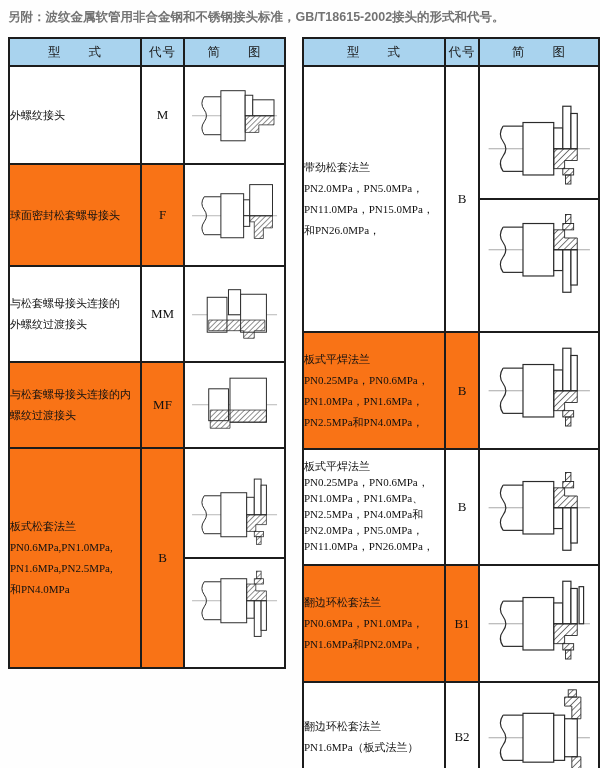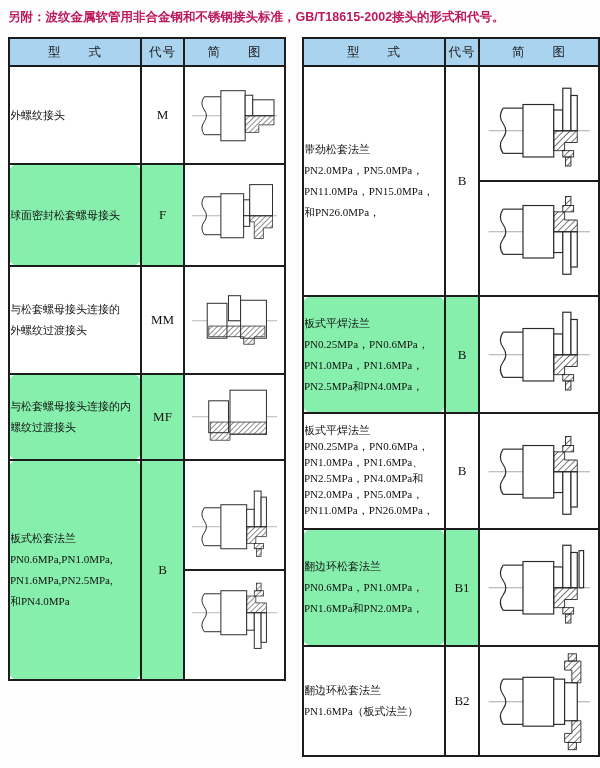--- a/index.html
+++ b/index.html
@@ -4,38 +4,38 @@
 <style>
   html,body{margin:0;padding:0;}
   body{
     width:600px;height:768px;background:#fefefe;
     font-family:"Liberation Serif","DejaVu Serif",serif;
     color:#111;overflow:hidden;
   }
   .title{
     font-family:"Liberation Sans","DejaVu Sans",sans-serif;
     font-weight:bold;font-size:12.5px;line-height:1.3;
-    padding:9px 8px 12px 8px;color:#be185d;
+    padding:9px 8px 12px 8px;color:#737373;
   }
   .tables{display:flex;gap:16px;padding:0 8px;align-items:flex-start;}
   table.t{border-collapse:collapse;table-layout:fixed;background:#fff;}
   table.t td{
     border:2px solid #1c1c1c;padding:0;vertical-align:middle;overflow:hidden;
   }
   tr.head td{
     background:#a9d3ee;text-align:center;font-size:12.5px;
     letter-spacing:1px;color:#1a1a1a;
   }
   td.type{
     font-size:11px;line-height:1.9;padding:4px 2px 4px 7px;
-    white-space:pre-line;text-align:left;border-radius:9px;
+    white-space:pre-line;text-align:left;
   }
   td.type.dense{line-height:1.45;}
   td.code{text-align:center;font-size:13px;}
-  td.hl{background:#86efac;}
+  td.hl{background:#f97316;}
   td.diag{background:#fff;}
   .dwrap{display:flex;align-items:center;justify-content:center;height:100%;width:100%;}
   .dwrap svg{width:92%;height:92%;display:block;}
   .split{display:flex;flex-direction:column;height:100%;}
   .split .dwrap{flex:1;min-height:0;}
   .split .dwrap + .dwrap{border-top:2px solid #1c1c1c;}
   
   .r{fill:#fff;stroke:#2a2a2a;stroke-width:1.3;}
   .s{fill:none;stroke:#2a2a2a;stroke-width:1.3;}
   .h{fill:url(#hatch);stroke:#2a2a2a;stroke-width:1;}
@@ -100,21 +100,21 @@
                 <line x1="20" y1="80" x2="42" y2="80" class="s"></line>
                 <rect x="42" y="26" width="30" height="58" class="r"></rect>
                 <rect x="72" y="34" width="8" height="21" class="r"></rect>
                 <rect x="72" y="55" width="8" height="14" class="r"></rect>
                 <rect x="80" y="14" width="30" height="41" class="r"></rect>
                 <path d="M80 55h30v16h-12v14h-12v-22h-6z" class="h"></path>
               </svg>
             </div>
           </td>
       </tr>
-      <tr style="height:108px">
+      <tr style="height:96px">
         <td class="type">与松套螺母接头连接的
 外螺纹过渡接头</td>
         <td class="code">MM</td>
         <td class="diag">
             <div class="dwrap">
               <svg viewBox="0 0 120 110" preserveAspectRatio="xMidYMid meet">
                 <line x1="4" y1="55" x2="116" y2="55" class="cl"></line>
                 <rect x="24" y="32" width="26" height="46" class="r"></rect>
                 <rect x="52" y="22" width="16" height="33" class="r"></rect>
                 <rect x="68" y="28" width="34" height="50" class="r"></rect>
@@ -187,21 +187,21 @@
         <col style="width:142px">
         <col style="width:34px">
         <col style="width:120px">
       </colgroup>
     <tbody>
       <tr class="head" style="height:28px">
         <td>型　　式</td>
         <td>代号</td>
         <td>简　　图</td>
       </tr>
-      <tr style="height:230px">
+      <tr style="height:266px">
         <td class="type">带劲松套法兰
 PN2.0MPa，PN5.0MPa，
 PN11.0MPa，PN15.0MPa，
 和PN26.0MPa，</td>
         <td class="code">B</td>
         <td class="diag">
           <div class="split">
             <div class="dwrap">
                 <svg viewBox="0 0 120 110" preserveAspectRatio="xMidYMid meet">
                   <line x1="4" y1="55" x2="116" y2="55" class="cl"></line>

